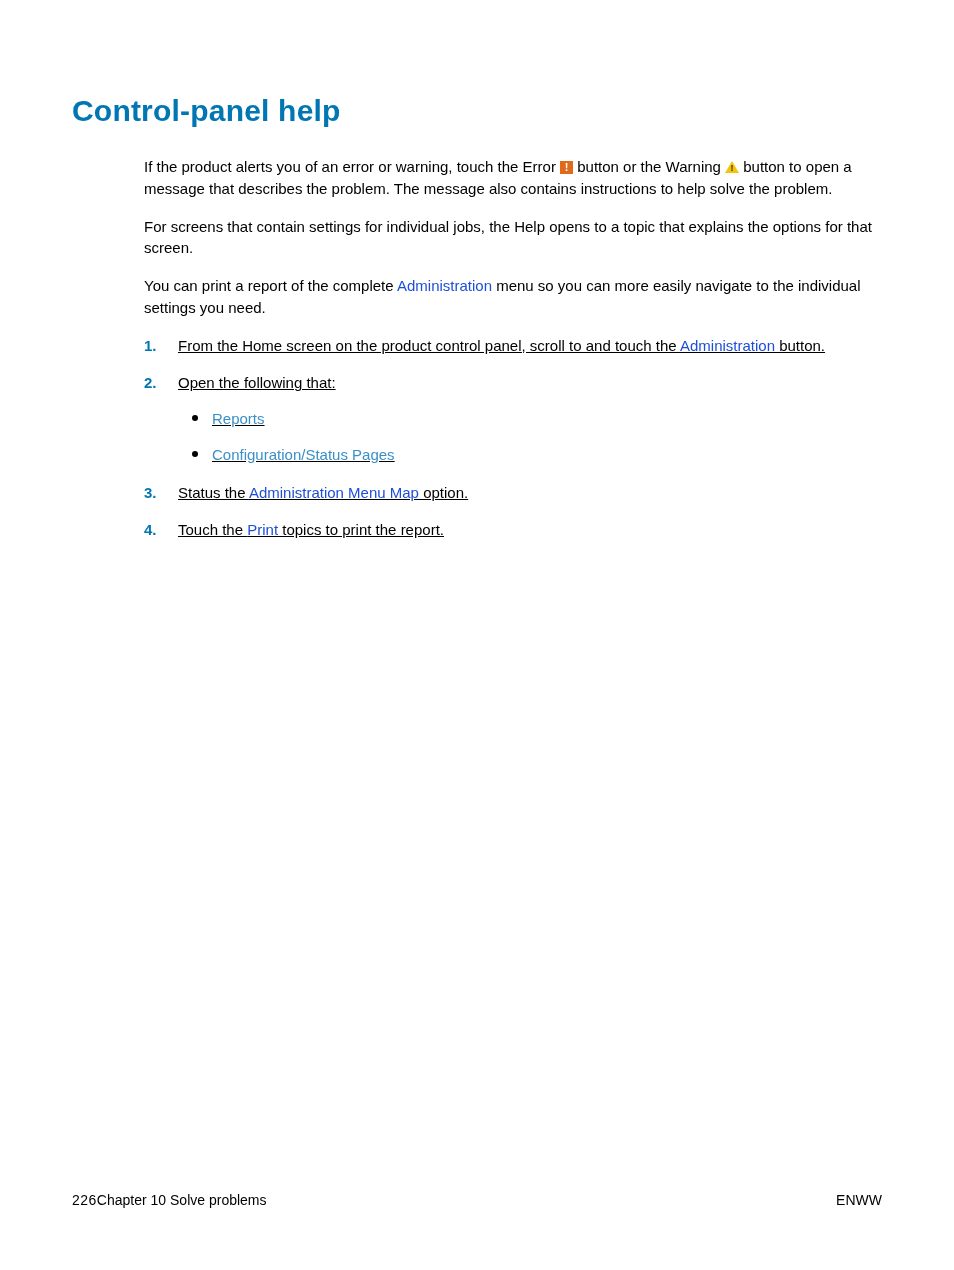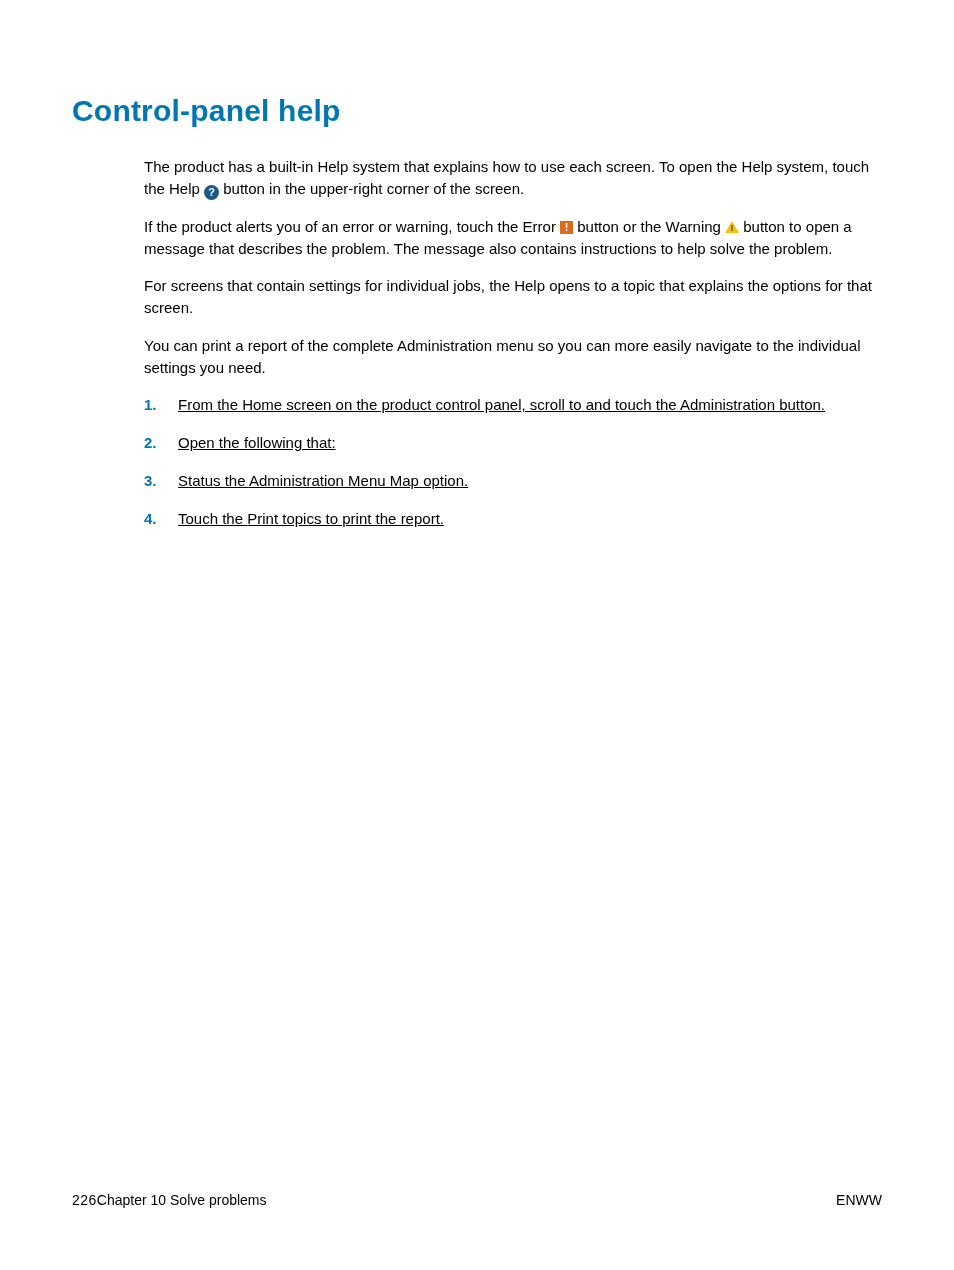--- a/index.html
+++ b/index.html
@@ -1,21 +1,21 @@
 <!DOCTYPE html>
 <html><head>
   <meta charset="utf-8">
   <style>
     * { box-sizing: border-box; margin: 0; padding: 0; }
     html, body { width: 954px; height: 1270px; background: #fff; font-family: Arial, Helvetica, sans-serif; color: #000; }
     .page { position: relative; width: 954px; height: 1270px; padding: 94px 72px 60px 72px; }
     h1.title { color: #0077b3; font-size: 30px; font-weight: 700; margin-bottom: 28px; letter-spacing: 0.2px; }
     .body { padding-left: 72px; padding-right: 10px; }
     p.para { font-size: 15px; line-height: 1.45; margin-bottom: 16px; }
-    .ui { color: #000000; }
+    .ui { color: #1d4ed8; }
     .help-icon { display: inline-block; width: 15px; height: 15px; border-radius: 50%; background: #1a5a8a; color: #fff; font-size: 11px; font-weight: 700; text-align: center; line-height: 15px; vertical-align: -2px; }
     .error-icon { display: inline-block; width: 13px; height: 13px; background: #e06a1a; vertical-align: -2px; position: relative; }
     .error-icon::after { content: "!"; position: absolute; left: 0; right: 0; top: -1px; text-align: center; color: #fff; font-size: 11px; font-weight: 700; }
     .warn-icon { display: inline-block; width: 0; height: 0; border-left: 7px solid transparent; border-right: 7px solid transparent; border-bottom: 12px solid #f5c40a; vertical-align: -1px; position: relative; }
     .warn-icon::after { content: "!"; position: absolute; left: -2px; top: 1px; width: 4px; text-align: center; color: #333; font-size: 9px; font-weight: 700; }
     ol.steps { list-style: none; counter-reset: step; margin-top: 6px; }
     ol.steps > li { counter-increment: step; position: relative; padding-left: 34px; font-size: 15px; line-height: 1.45; margin-bottom: 16px; text-decoration: underline; }
     ol.steps > li::before { content: counter(step) "."; position: absolute; left: 0; top: 0; color: #0077b3; font-weight: 700; font-size: 15px; }
     ul.sub { list-style: none; margin-top: 14px; padding-left: 34px; }
     ul.sub > li { position: relative; padding-left: 0; font-size: 15px; line-height: 1.45; margin-bottom: 14px; color: #3b8fc7; }
@@ -24,41 +24,42 @@
     .footer .left { display: flex; }
     .footer .pnum { letter-spacing: 0.5px; }
   </style>
 </head>
 <body>
 
 <div class="page">
   <h1 class="title">Control-panel help</h1>
   <div class="body">
 
-    <p class="para">
-      <span>The product has a built-in Help system that explains how to use each screen. To open the Help system, touch the Help </span><span class="help-icon">?</span><span> button in the upper-right corner of the screen.</span>
-    </p>
 
 
     <p class="para">
       <span>If the product alerts you of an error or warning, touch the Error </span><span class="error-icon"></span><span> button or the Warning </span><span class="warn-icon"></span><span> button to open a message that describes the problem. The message also contains instructions to help solve the problem.</span>
     </p>
 
     <p class="para">For screens that contain settings for individual jobs, the Help opens to a topic that explains the options for that screen.</p>
 
     <p class="para">
       <span>You can print a report of the complete </span><span class="ui">Administration</span><span> menu so you can more easily navigate to the individual settings you need.</span>
     </p>
 
     <ol class="steps">
       <li>
         <span>From the Home screen on the product control panel, scroll to and touch the </span><span class="ui">Administration</span><span> button.</span>
       </li>
       <li>
         <span>Open the following that:</span>
+        <ul class="sub">
+          <li>Reports</li>
+          <li>Configuration/Status Pages</li>
+        </ul>
       </li>
       <li>
         <span>Status the </span><span class="ui">Administration Menu Map</span><span> option.</span>
       </li>
       <li>
         <span>Touch the </span><span class="ui">Print</span><span> topics to print the report.</span>
       </li>
     </ol>
 
   </div>

